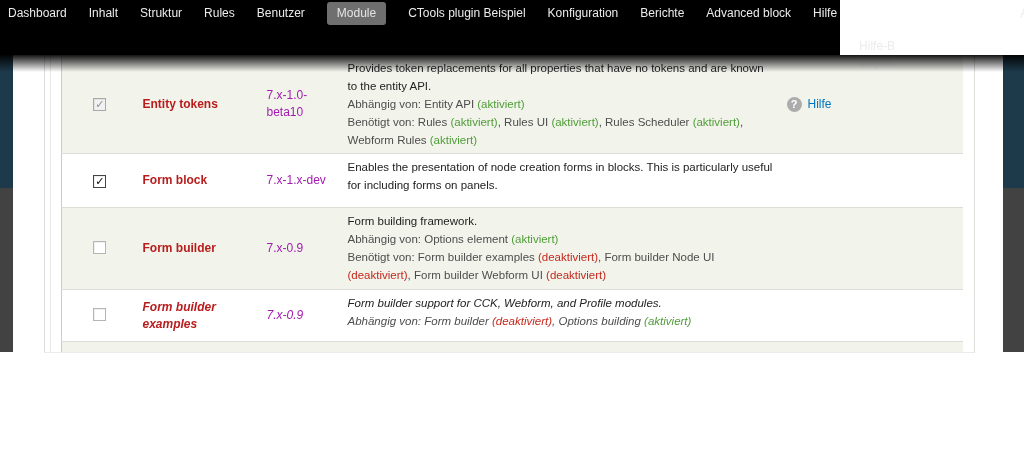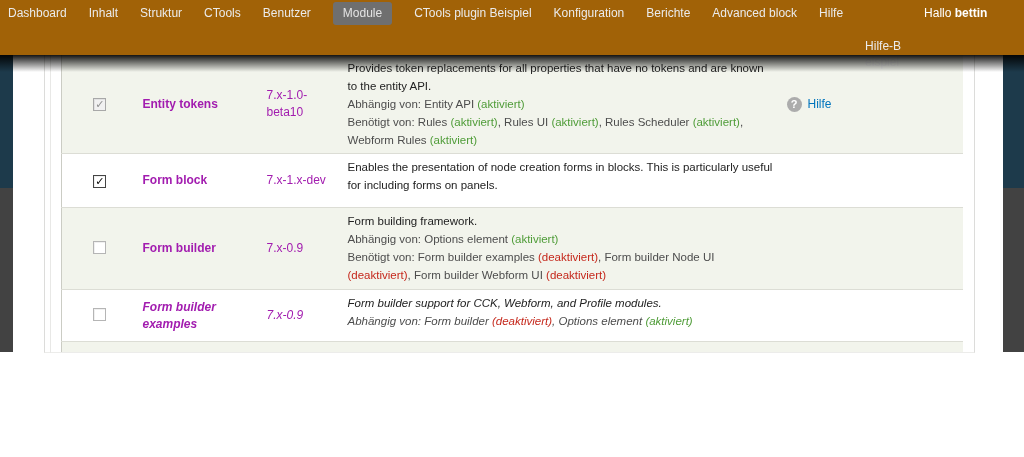--- a/index.html
+++ b/index.html
@@ -3,22 +3,22 @@
 <meta charset="utf-8">
 <style>
   html,body{margin:0;padding:0;}
   body{
     width:1024px;height:457px;position:relative;overflow:hidden;
     background:#ffffff;
     font-family:"Liberation Sans","DejaVu Sans",sans-serif;
   }
   
   .toolbar{
-    position:absolute;top:0;left:0;width:1024px;height:55px;
-    background:#a16207;z-index:30;box-sizing:border-box;
+    position:absolute;top:0;left:0;width:840px;height:55px;
+    background:#000000;z-index:30;box-sizing:border-box;
     display:flex;align-items:flex-start;padding:6px 2px 0 8px;
   }
   .tb-items{display:flex;align-items:flex-start;}
   .tb-item{
     color:#ebebeb;font-size:12px;line-height:15px;margin-right:22px;
     text-decoration:none;cursor:pointer;white-space:nowrap;
   }
   .tb-item.active{
     background:#6f6f6f;border-radius:3px;padding:4px 10px;margin-top:-4px;
     color:#e4e4e4;
@@ -59,21 +59,21 @@
   table.modules tr{border-bottom:1px solid #dcddd5;}
   table.modules tr.filler{border-bottom:none;}
   tr.light{background:#f2f4ec;}
   tr.white{background:#ffffff;}
   table.modules tbody tr:nth-child(1){height:97px;}
   table.modules tbody tr:nth-child(2){height:54px;}
   table.modules tbody tr:nth-child(3){height:82px;}
   table.modules tbody tr:nth-child(4){height:52px;font-style:italic;}
   table.modules tbody tr.filler{height:12px;}
   td.col-cb{text-align:center;vertical-align:middle;}
-  td.col-name{vertical-align:middle;font-weight:bold;color:#a21caf;padding-left:5px;line-height:17px;}
+  td.col-name{vertical-align:middle;font-weight:bold;color:#b91c1c;padding-left:5px;line-height:17px;}
   td.col-version{vertical-align:middle;color:#a21caf;padding-left:3px;padding-right:6px;line-height:17px;margin-left:40px;}
   td.col-desc{vertical-align:top;padding:4px 8px 4px 3px;}
   td.col-ops{vertical-align:middle;padding-left:6px;}
   .desc-line{line-height:18px;font-size:11.5px;}
   .desc-main{color:#222222;}
   .desc-dep{color:#4d4d4d;}
   .status-on{color:#4f9c38;margin-top:29px;}
   .status-off{color:#c5281c;}
   
   .checkbox{
@@ -99,21 +99,21 @@
   }
 </style>
 </head>
 <body>
 
 <div class="toolbar">
   <nav class="tb-items">
       <a class="tb-item">Dashboard</a>
       <a class="tb-item">Inhalt</a>
       <a class="tb-item">Struktur</a>
-      <a class="tb-item">CTools</a>
+      <a class="tb-item">Rules</a>
       <a class="tb-item">Benutzer</a>
       <a class="tb-item active">Module</a>
       <a class="tb-item">CTools plugin Beispiel</a>
       <a class="tb-item">Konfiguration</a>
       <a class="tb-item">Berichte</a>
       <a class="tb-item">Advanced block</a>
       <a class="tb-item">Hilfe</a>
       <a class="tb-item narrow">Hilfe-Beispiel</a>
     </nav>
   <div class="tb-right">
@@ -171,21 +171,21 @@
             <div class="desc-line"><span class="desc-dep">Benötigt von: Form builder examples </span><span class="status-off">(deaktiviert)</span><span class="desc-dep">, Form builder Node UI </span><span class="status-off">(deaktiviert)</span><span class="desc-dep">, Form builder Webform UI </span><span class="status-off">(deaktiviert)</span></div>
           </td>
           <td class="col-ops"></td>
         </tr>
         <tr class="white">
           <td class="col-cb"><span class="checkbox"></span></td>
           <td class="col-name">Form builder examples</td>
           <td class="col-version">7.x-0.9</td>
           <td class="col-desc">
             <div class="desc-line"><span class="desc-main">Form builder support for CCK, Webform, and Profile modules.</span></div>
-            <div class="desc-line"><span class="desc-dep">Abhängig von: Form builder </span><span class="status-off">(deaktiviert)</span><span class="desc-dep">, Options element </span><span class="status-on">(aktiviert)</span></div>
+            <div class="desc-line"><span class="desc-dep">Abhängig von: Form builder </span><span class="status-off">(deaktiviert)</span><span class="desc-dep">, Options building </span><span class="status-on">(aktiviert)</span></div>
           </td>
           <td class="col-ops"></td>
         </tr>
         <tr class="light filler">
           <td colspan="5"></td>
         </tr>
       </tbody>
   </table>
 </div>
 

